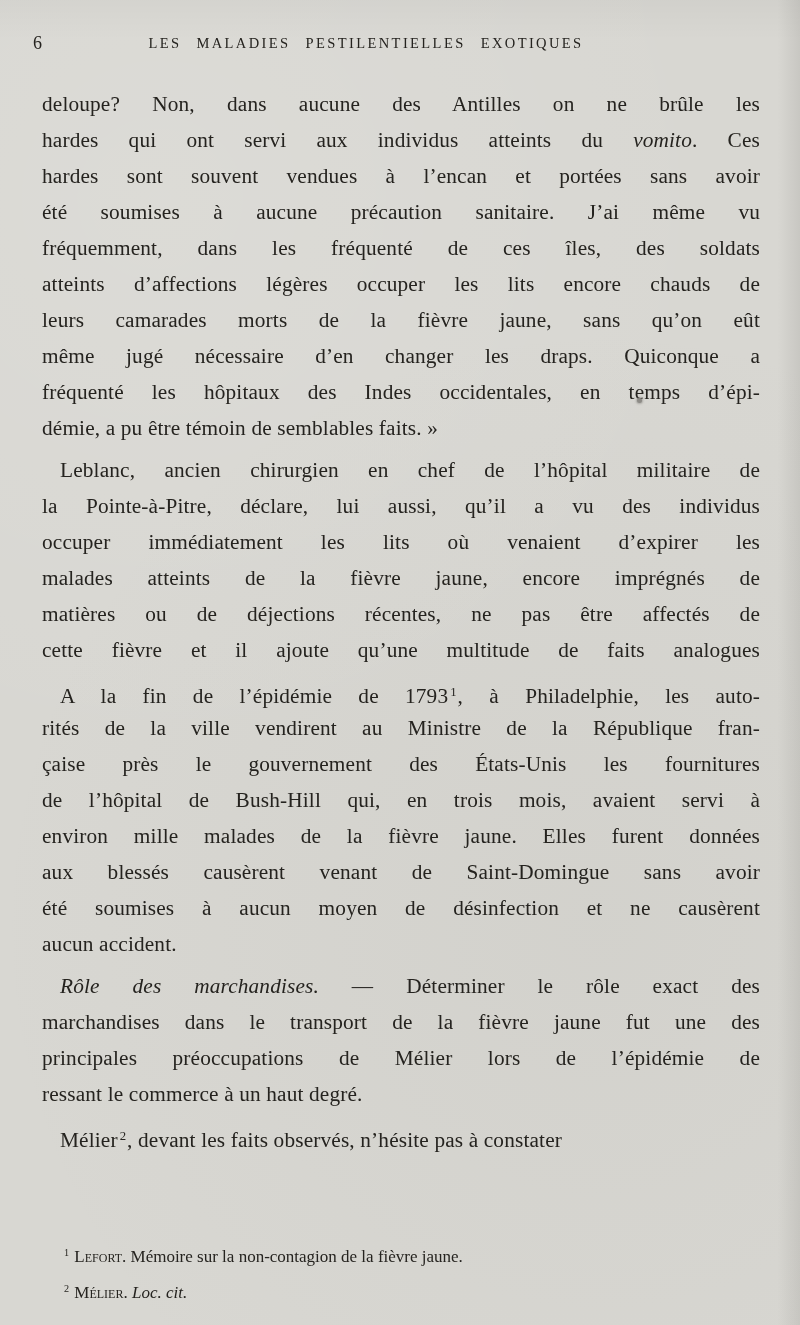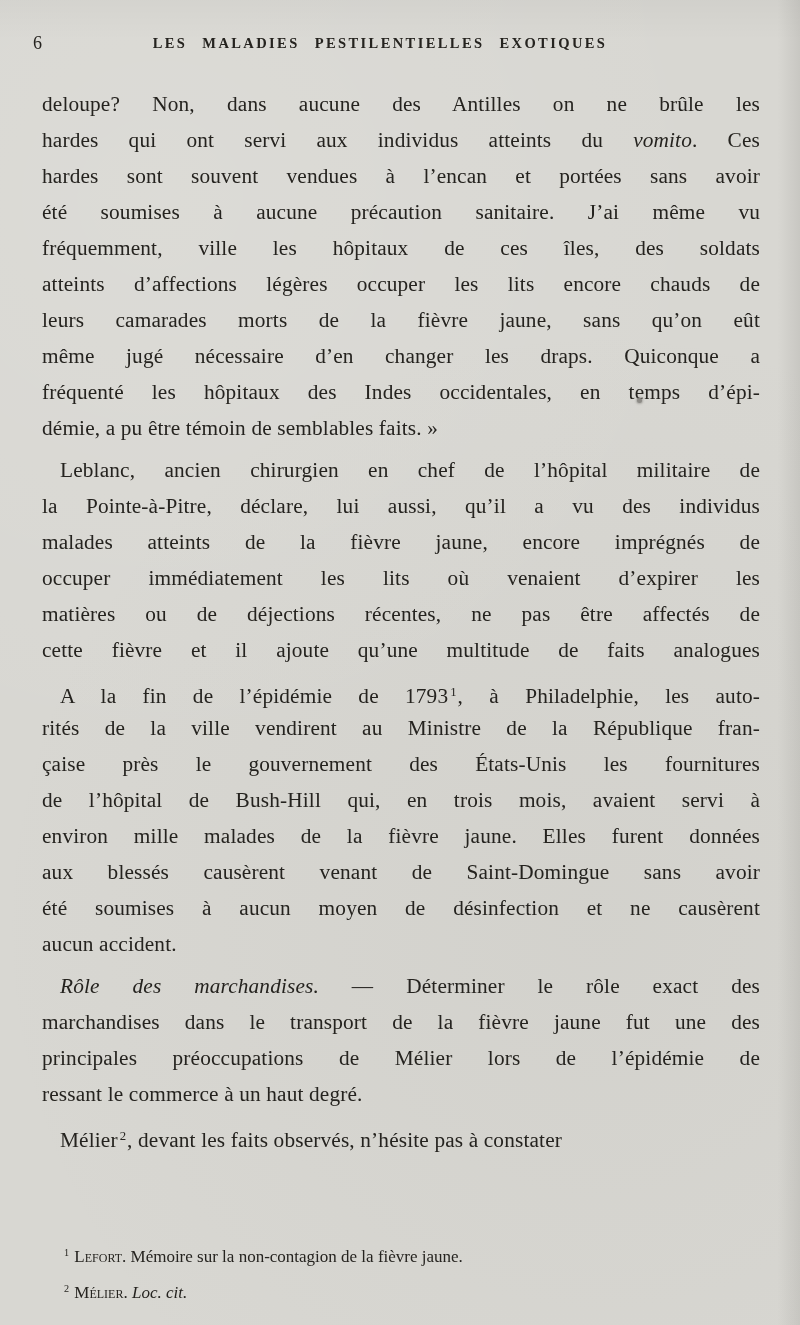--- a/index.html
+++ b/index.html
@@ -29,26 +29,26 @@
   
   .pagenum {
     position: absolute;
     left: 33px;
     top: 33px;
     font-size: 18px;
     letter-spacing: 0.5px;
   }
   .running-title {
     position: absolute;
-    left: 40px;
+    left: 26px;
     top: 35px;
     width: 680px;
     text-align: center;
     font-size: 14.5px;
-    font-weight: bold;
+    font-weight: normal;
     letter-spacing: 2.4px;
     word-spacing: 9px;
     white-space: nowrap;
   }
 
   
   .body-text {
     position: absolute;
     left: 36px;
     top: 80px;
@@ -111,32 +111,32 @@
 <div class="page">
   <div class="pagenum">6</div>
   <div class="running-title">LES MALADIES PESTILENTIELLES EXOTIQUES</div>
 
   <div class="body-text">
       <div class="paragraph">
         <div class="line"><span>deloupe? Non, dans aucune des Antilles on ne brûle les</span></div>
         <div class="line"><span>hardes qui ont servi aux individus atteints du </span><span class="run-i">vomito</span><span>. Ces</span></div>
         <div class="line"><span>hardes sont souvent vendues à l’encan et portées sans avoir</span></div>
         <div class="line"><span>été soumises à aucune précaution sanitaire. J’ai même vu</span></div>
-        <div class="line"><span>fréquemment, ville les hôpitaux de ces îles, des soldats</span></div>
+        <div class="line"><span>fréquemment, dans les fréquenté de ces îles, des soldats</span></div>
         <div class="line"><span>atteints d’affections légères occuper les lits encore chauds de</span></div>
         <div class="line"><span>leurs camarades morts de la fièvre jaune, sans qu’on eût</span></div>
         <div class="line"><span>même jugé nécessaire d’en changer les draps. Quiconque a</span></div>
         <div class="line"><span>fréquenté les hôpitaux des Indes occidentales, en temps d’épi-</span></div>
         <div class="line last"><span>démie, a pu être témoin de semblables faits. »</span></div>
       </div>
       <div class="paragraph indent">
         <div class="line"><span>Leblanc, ancien chirurgien en chef de l’hôpital militaire de</span></div>
         <div class="line"><span>la Pointe-à-Pitre, déclare, lui aussi, qu’il a vu des individus</span></div>
+        <div class="line"><span>occuper immédiatement les lits où venaient d’expirer les</span></div>
         <div class="line"><span>malades atteints de la fièvre jaune, encore imprégnés de</span></div>
-        <div class="line"><span>occuper immédiatement les lits où venaient d’expirer les</span></div>
         <div class="line"><span>matières ou de déjections récentes, ne pas être affectés de</span></div>
         <div class="line"><span>cette fièvre et il ajoute qu’une multitude de faits analogues</span></div>
       </div>
       <div class="paragraph indent">
         <div class="line"><span>A la fin de l’épidémie de 1793</span><span class="run-sup">1</span><span>, à Philadelphie, les auto-</span></div>
         <div class="line"><span>rités de la ville vendirent au Ministre de la République fran-</span></div>
         <div class="line"><span>çaise près le gouvernement des États-Unis les fournitures</span></div>
         <div class="line"><span>de l’hôpital de Bush-Hill qui, en trois mois, avaient servi à</span></div>
         <div class="line"><span>environ mille malades de la fièvre jaune. Elles furent données</span></div>
         <div class="line"><span>aux blessés causèrent venant de Saint-Domingue sans avoir</span></div>

